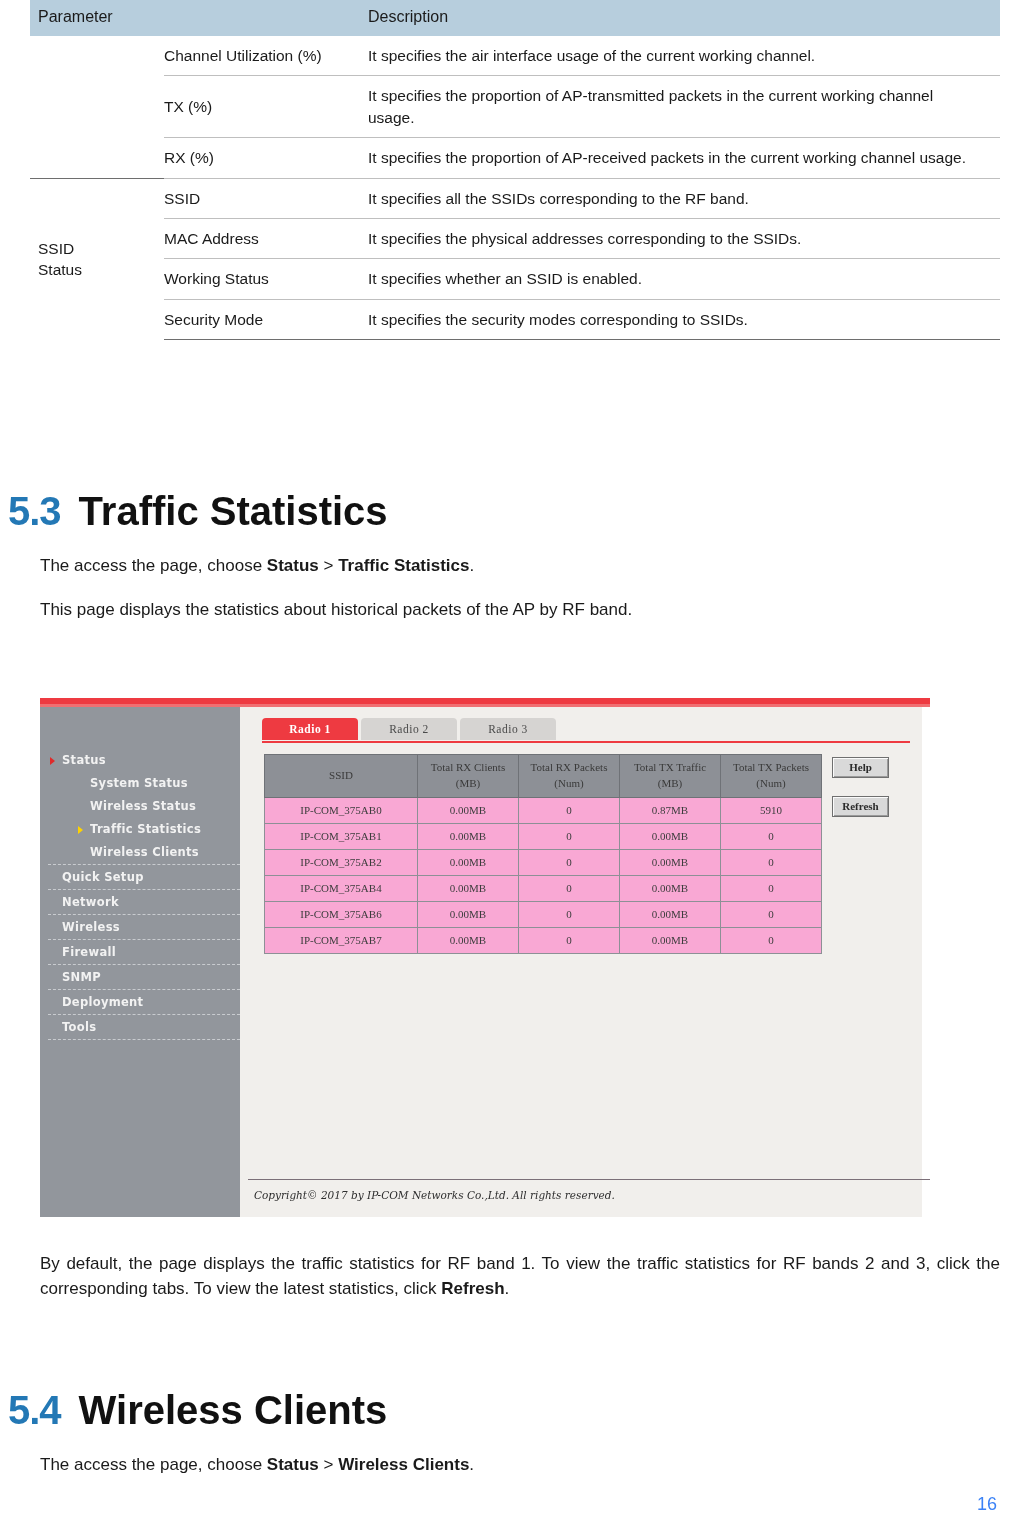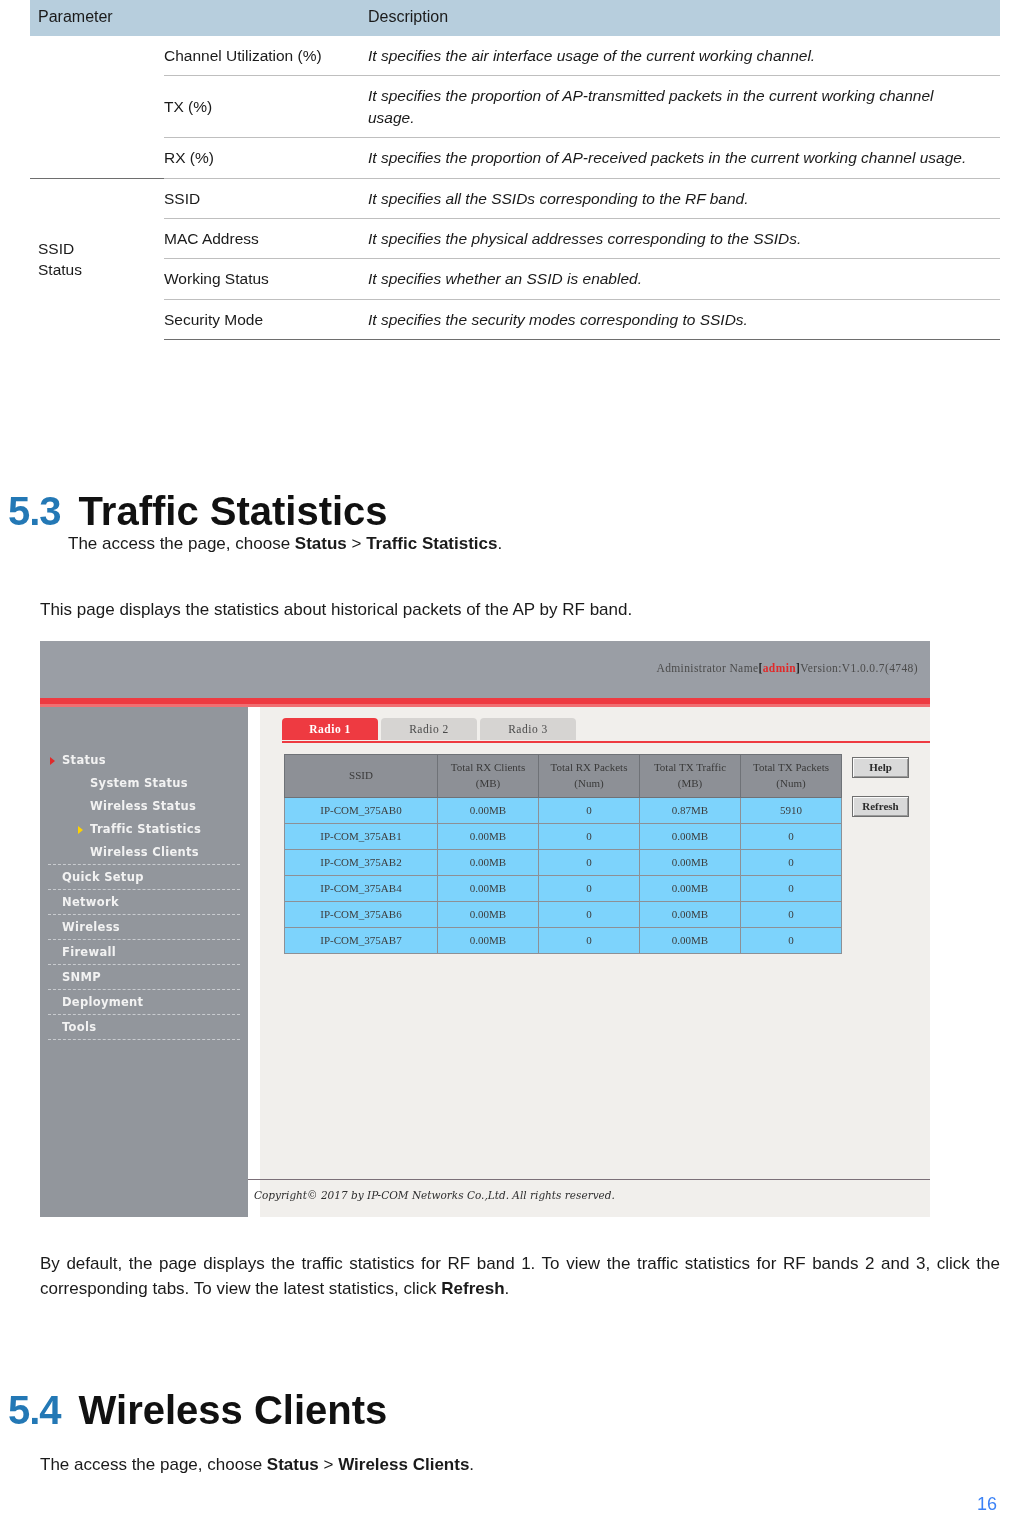--- a/index.html
+++ b/index.html
@@ -50,21 +50,20 @@
     width: 120px;
     white-space: pre-line;
   }
   .param-table td.sub {
     width: 190px;
     padding-left: 0;
   }
   .param-table td.desc {
     padding-left: 8px;
     padding-right: 16px;
-    font-style: italic;
   }
   .param-table tr.grp-start td.sub,
   .param-table tr.grp-start td.desc {
     border-top: 1px solid #6e6e6e;
   }
   .param-table tr.grp-start td.group {
     border-top: 1px solid #6e6e6e;
   }
   .param-table tr.last td { border-bottom: 1px solid #6e6e6e; }
 
@@ -183,21 +182,21 @@
     border-top: 4px solid transparent;
     border-bottom: 4px solid transparent;
   }
   .menu-item.sub .arrow-yellow {
     left: 22px;
     border-left-color: #ffd200;
   }
 
   .shot-content {
     position: absolute;
-    left: 220px; top: 66px;
+    left: 200px; top: 66px;
     width: 682px; height: 510px;
     background: #f1efec;
   }
 
   
   .tabs {
     position: absolute;
     left: 22px; top: 11px;
     height: 23px;
   }
@@ -247,21 +246,21 @@
     border: 1px solid #6f7277;
     padding: 5px 2px;
     line-height: 1.45;
     text-align: center;
   }
   .dtable th .unit { display: block; }
   .dtable td {
     border: 1px solid #8d9096;
     padding: 5px 2px;
     text-align: center;
-    background: #7dd3fc;
+    background: #f9a8d4;
     height: 15px;
   }
   .dtable .c0 { width: 148px; }
   .dtable .c1, .dtable .c2, .dtable .c3, .dtable .c4 { width: 96px; }
 
   .btn {
     position: absolute;
     width: 55px;
     height: 19px;
     line-height: 18px;
@@ -346,33 +345,28 @@
       <td class="sub">Security Mode</td>
       <td class="desc">It specifies the security modes corresponding to SSIDs.</td>
     </tr>
   </tbody>
 </table>
 
 <div class="sec-heading" style="top:489px;">
   <span class="sec-num">5.3</span><span class="sec-title">Traffic Statistics</span>
 </div>
 
-<div class="body-text" style="top:532px;margin-left:28px;">
+<div class="body-text" style="top:554px;">
   <span>The access the page, choose </span><b>Status</b><span> &gt; </span><b>Traffic Statistics</b><span>.</span>
 </div>
 
 <div class="body-text" style="top:598px;">This page displays the statistics about historical packets of the AP by RF band.</div>
 
 <div class="shot">
 
-  <div class="shot-topbar">
-    <div class="shot-admin">
-      <span>Administrator Name</span><span class="brk">[</span><span class="user">admin</span><span class="brk">]</span><span>Version:V1.0.0.7(4748)</span>
-    </div>
-  </div>
   <div class="shot-redbar"></div>
   <div class="shot-redbar-lo"></div>
 
   <div class="shot-sidebar">
     <div class="menu">
       <div class="menu-item top">
         <span class="arrow-red"></span>
         <span>Status</span>
       </div>
       <div class="menu-item sub">

